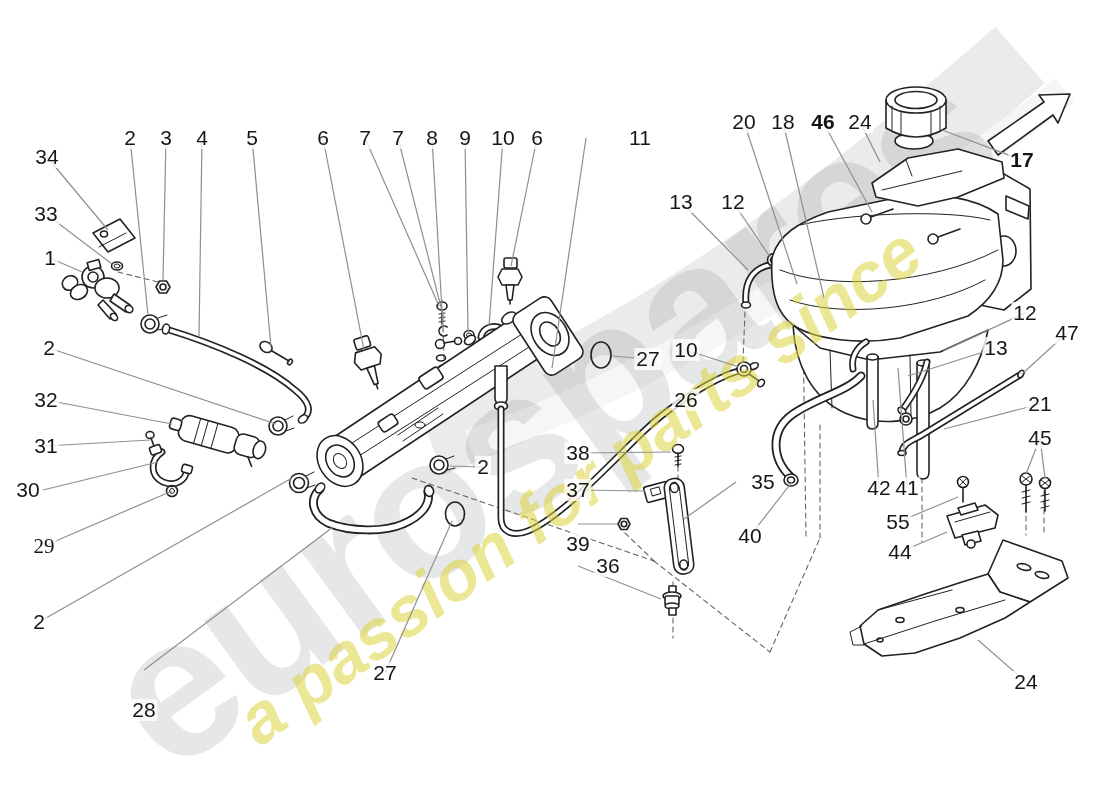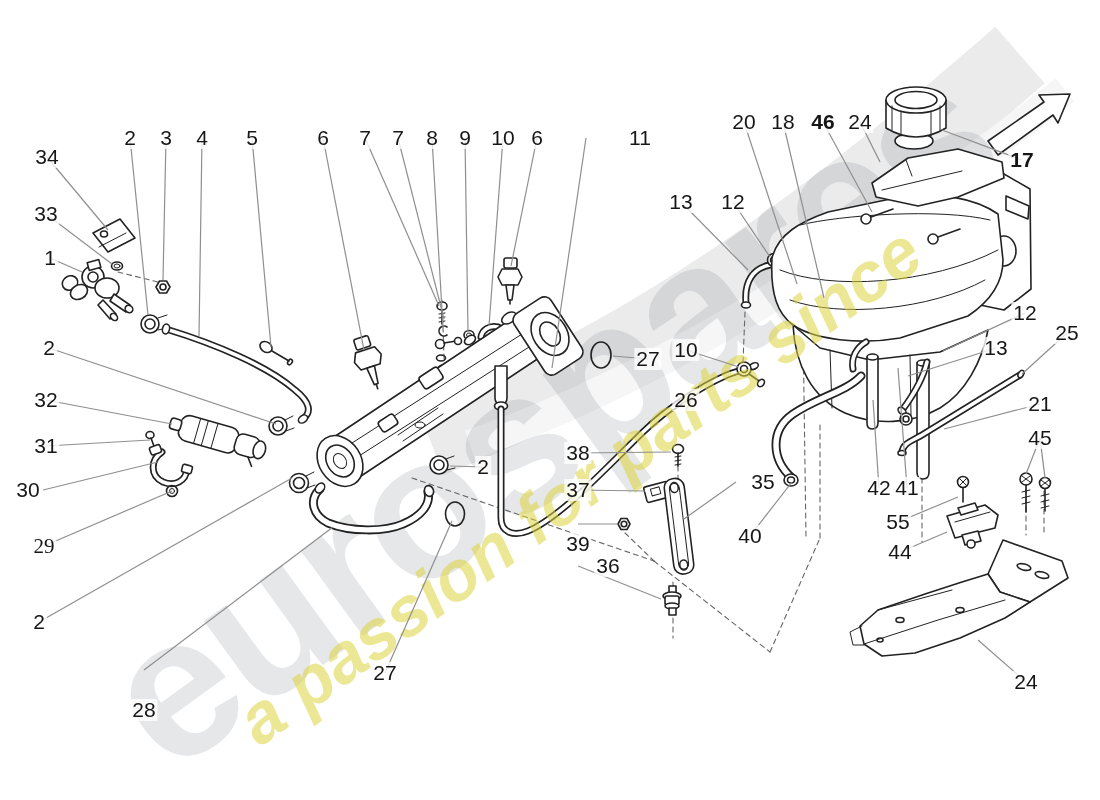--- a/index.html
+++ b/index.html
@@ -461,21 +461,21 @@
       <span class="callout" style="left: 860px; top: 122px;">24</span>
       <span class="callout" style="left: 1022px; top: 160px; font-weight: bold;">17</span>
       <span class="callout" style="left: 681px; top: 202px;">13</span>
       <span class="callout" style="left: 733px; top: 202px;">12</span>
       <span class="callout" style="left: 686px; top: 350px;">10</span>
       <span class="callout" style="left: 686px; top: 400px; text-align: center;">26</span>
       <span class="callout" style="left: 648px; top: 359px;">27</span>
       <span class="callout" style="left: 483px; top: 467px;">2</span>
       <span class="callout" style="left: 1025px; top: 313px;">12</span>
       <span class="callout" style="left: 996px; top: 348px;">13</span>
-      <span class="callout" style="left: 1067px; top: 333px;">25</span>
+      <span class="callout" style="left: 1067px; top: 333px;">47</span>
       <span class="callout" style="left: 1040px; top: 404px;">21</span>
       <span class="callout" style="left: 1040px; top: 438px;">45</span>
       <span class="callout" style="left: 879px; top: 488px;">42</span>
       <span class="callout" style="left: 907px; top: 488px;">41</span>
       <span class="callout" style="left: 898px; top: 522px;">55</span>
       <span class="callout" style="left: 900px; top: 552px;">44</span>
       <span class="callout" style="left: 1026px; top: 682px;">24</span>
       <span class="callout" style="left: 47px; top: 157px;">34</span>
       <span class="callout" style="left: 46px; top: 214px; text-align: right;">33</span>
       <span class="callout" style="left: 50px; top: 258px;">1</span>

